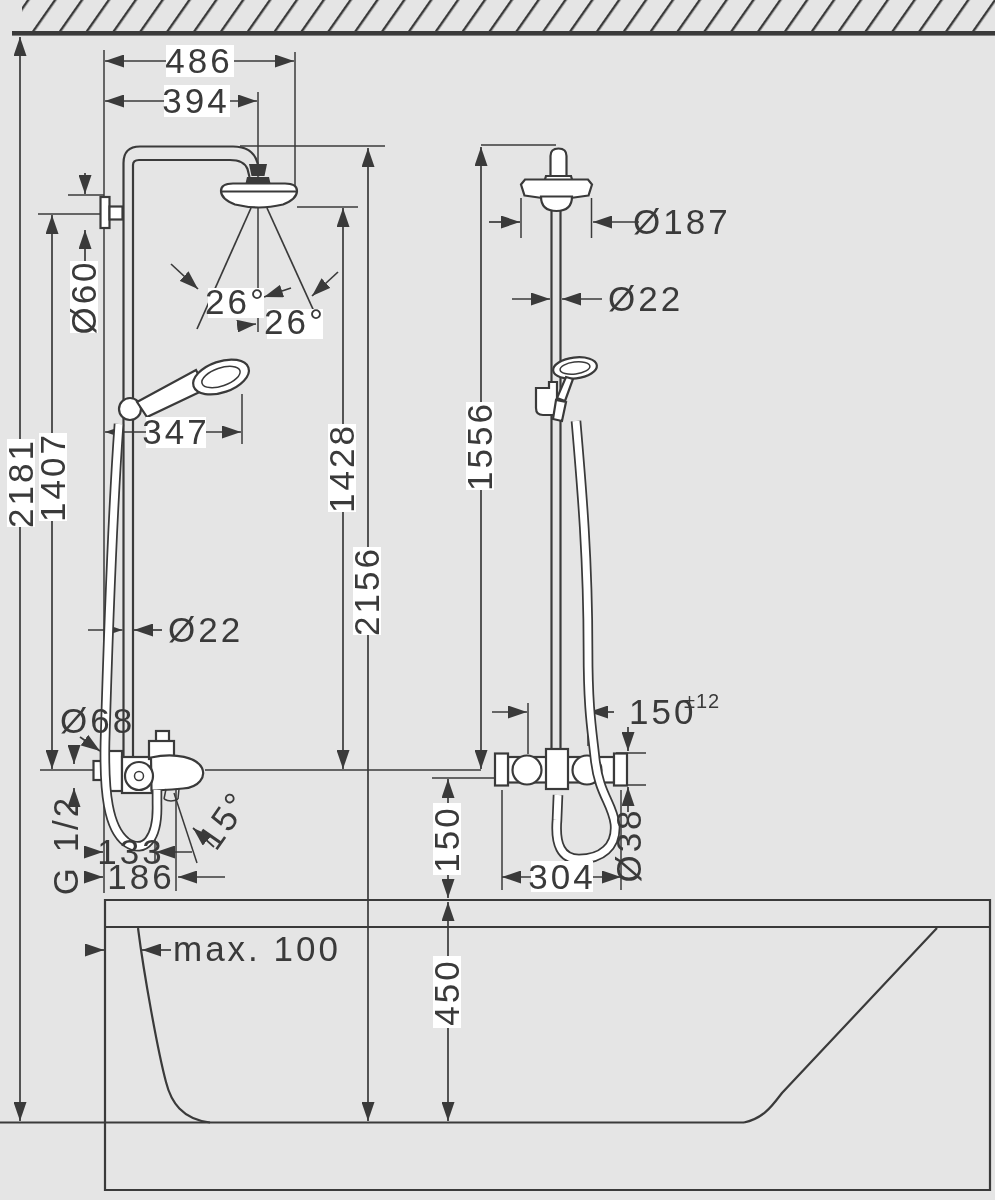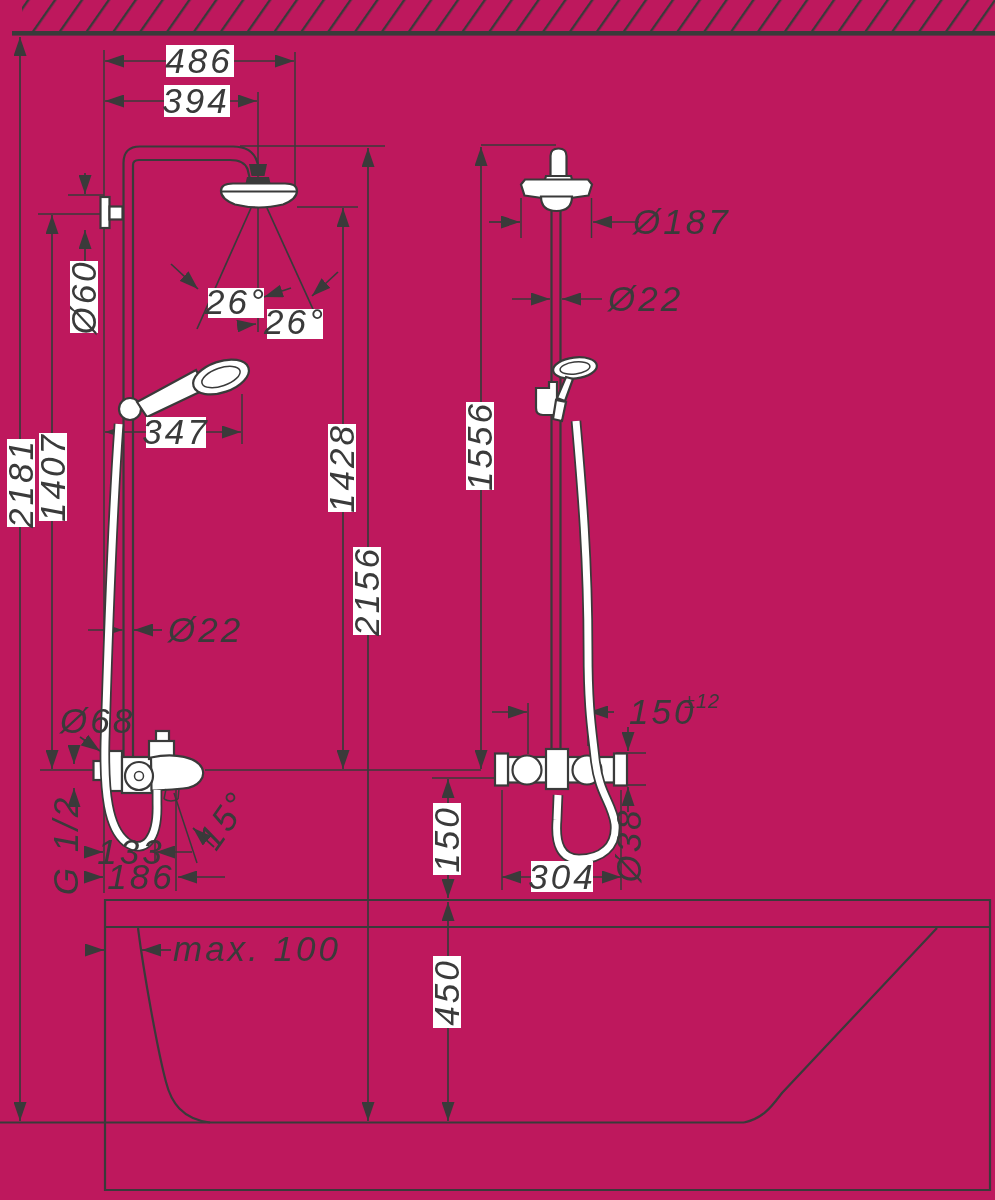--- a/index.html
+++ b/index.html
@@ -1,17 +1,17 @@
 <!DOCTYPE html>
 <html style="--ink: #3a3a3a;"><head>
 <meta charset="utf-8">
 <title>Dimensional drawing</title>
 <style>
   html,body{margin:0;padding:0;background:#fff;}
-  #stage{position:relative;width:995px;height:1200px;background:#be185d;overflow:hidden;font-style:italic;}
+  #stage{position:relative;width:995px;height:1200px;background:#e5e5e5;overflow:hidden;}
   svg{position:absolute;left:0;top:0;}
   text{font-family:"Liberation Sans",sans-serif;font-size:35px;fill:var(--ink,#3a3a3a);letter-spacing:3px;}
   text.small{font-size:20px;letter-spacing:1px;}
   .s   {stroke:var(--ink,#3a3a3a);stroke-width:2.2;fill:none;}
   .sw  {stroke:var(--ink,#3a3a3a);stroke-width:2.2;fill:#fff;}
   .dim {stroke:var(--ink,#3a3a3a);stroke-width:1.7;fill:none;}
   .thin{stroke:var(--ink,#3a3a3a);stroke-width:1.5;fill:none;}
   .ink {fill:var(--ink,#3a3a3a);stroke:none;}
   .bg  {fill:#fff;stroke:none;}
   .hoseO{stroke:var(--ink,#3a3a3a);stroke-width:10.5;fill:none;}

